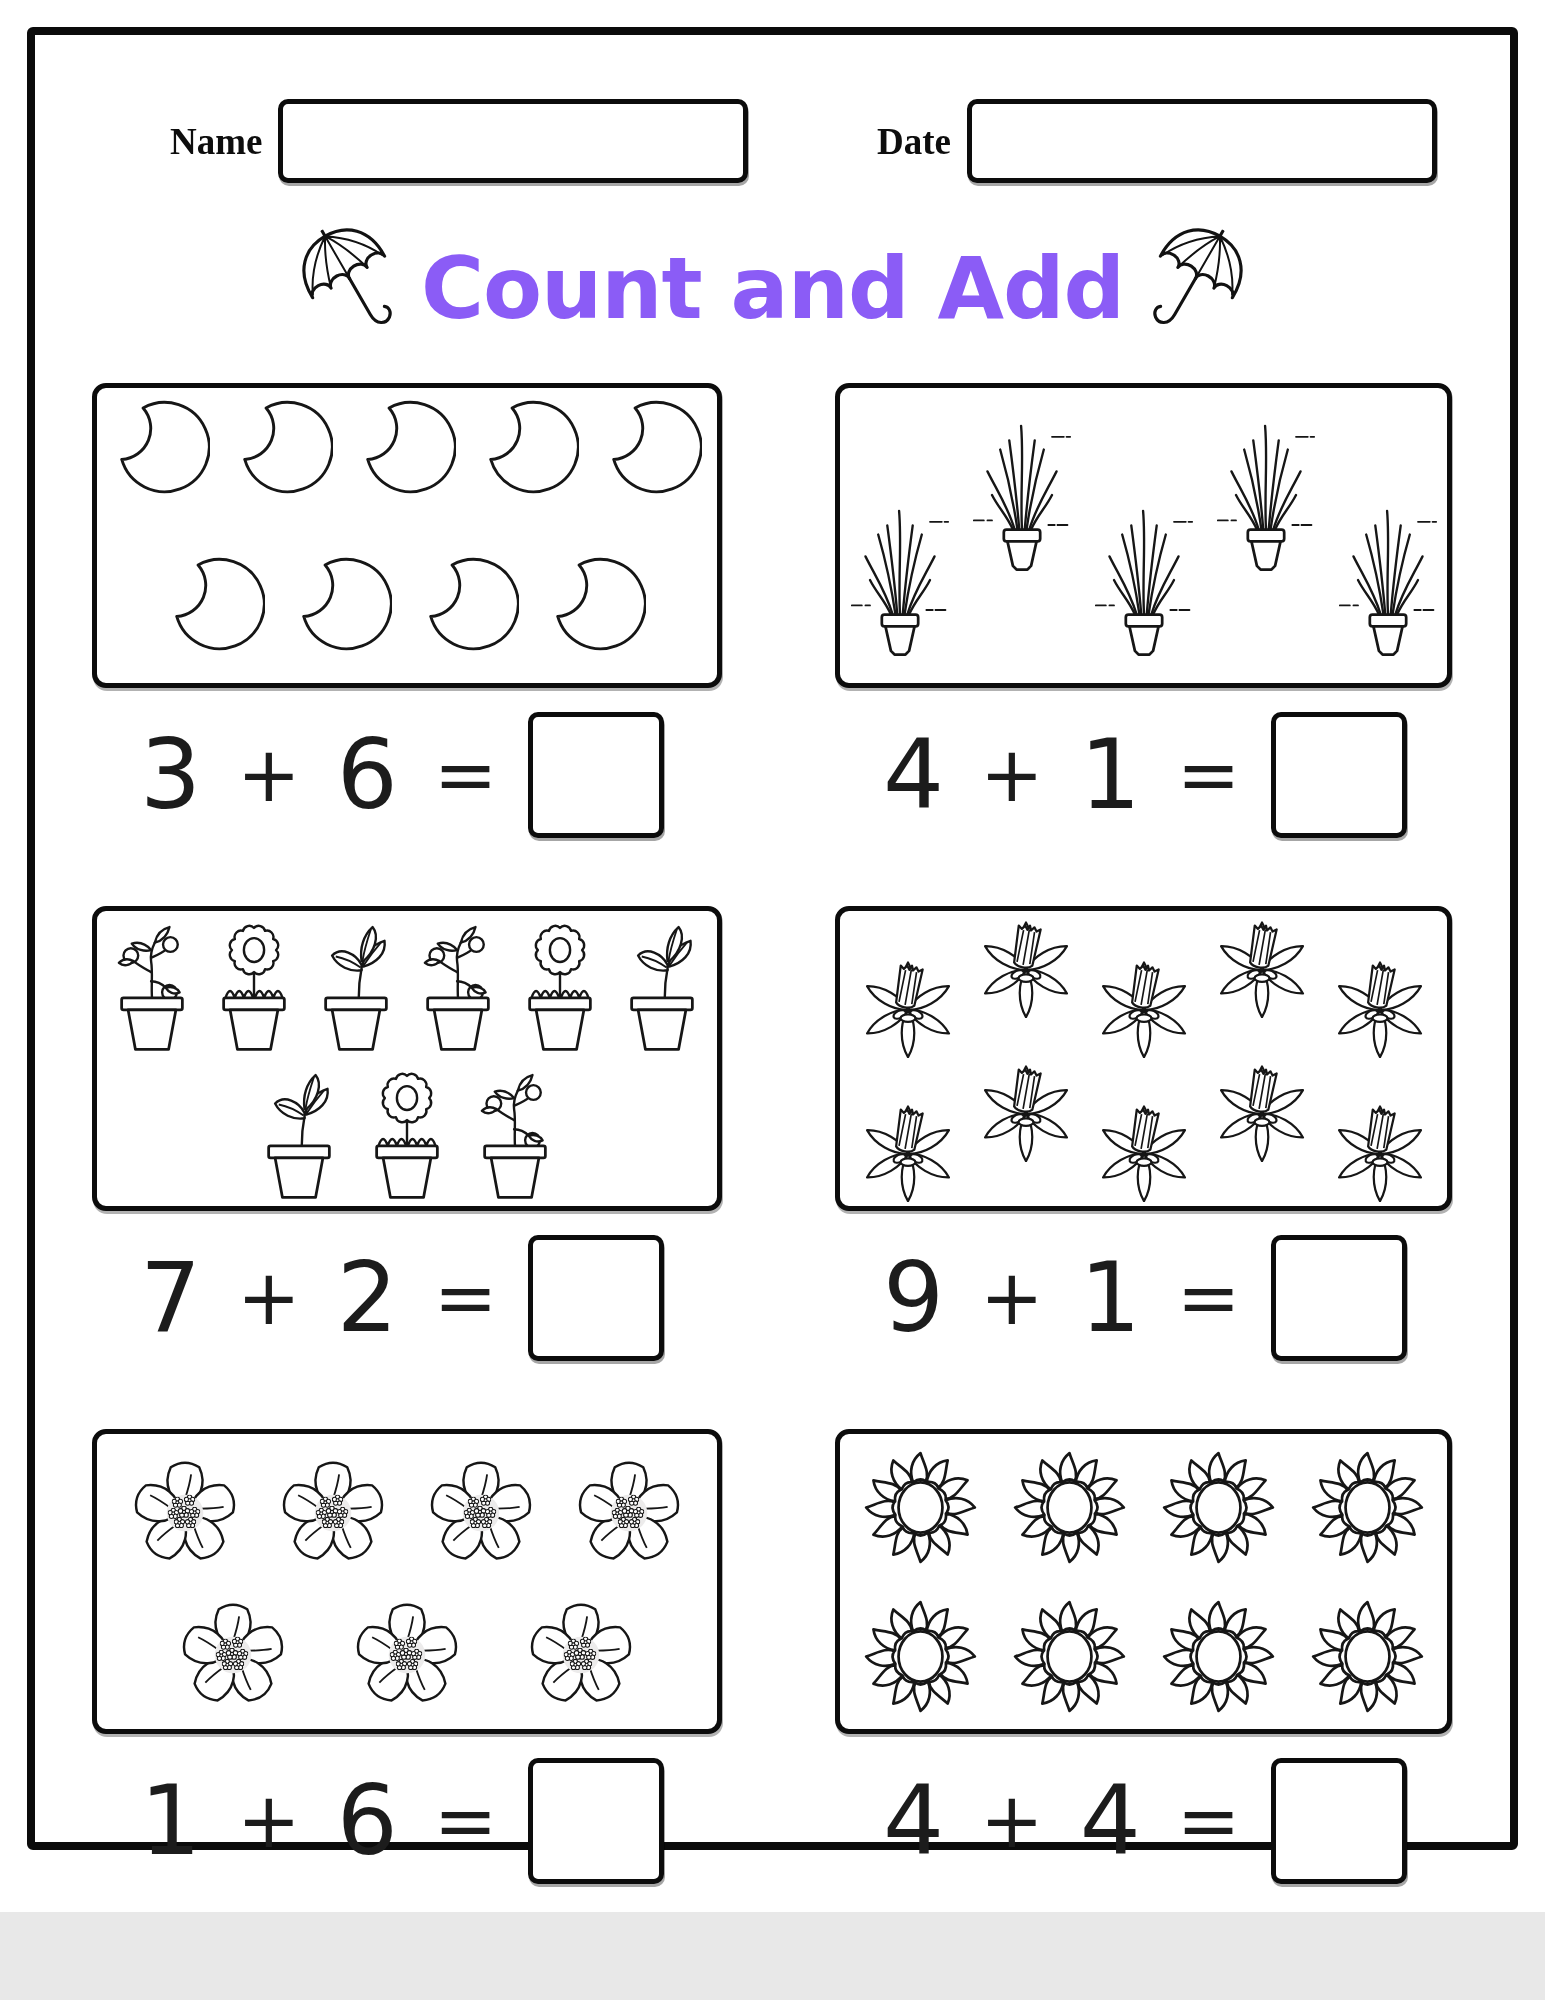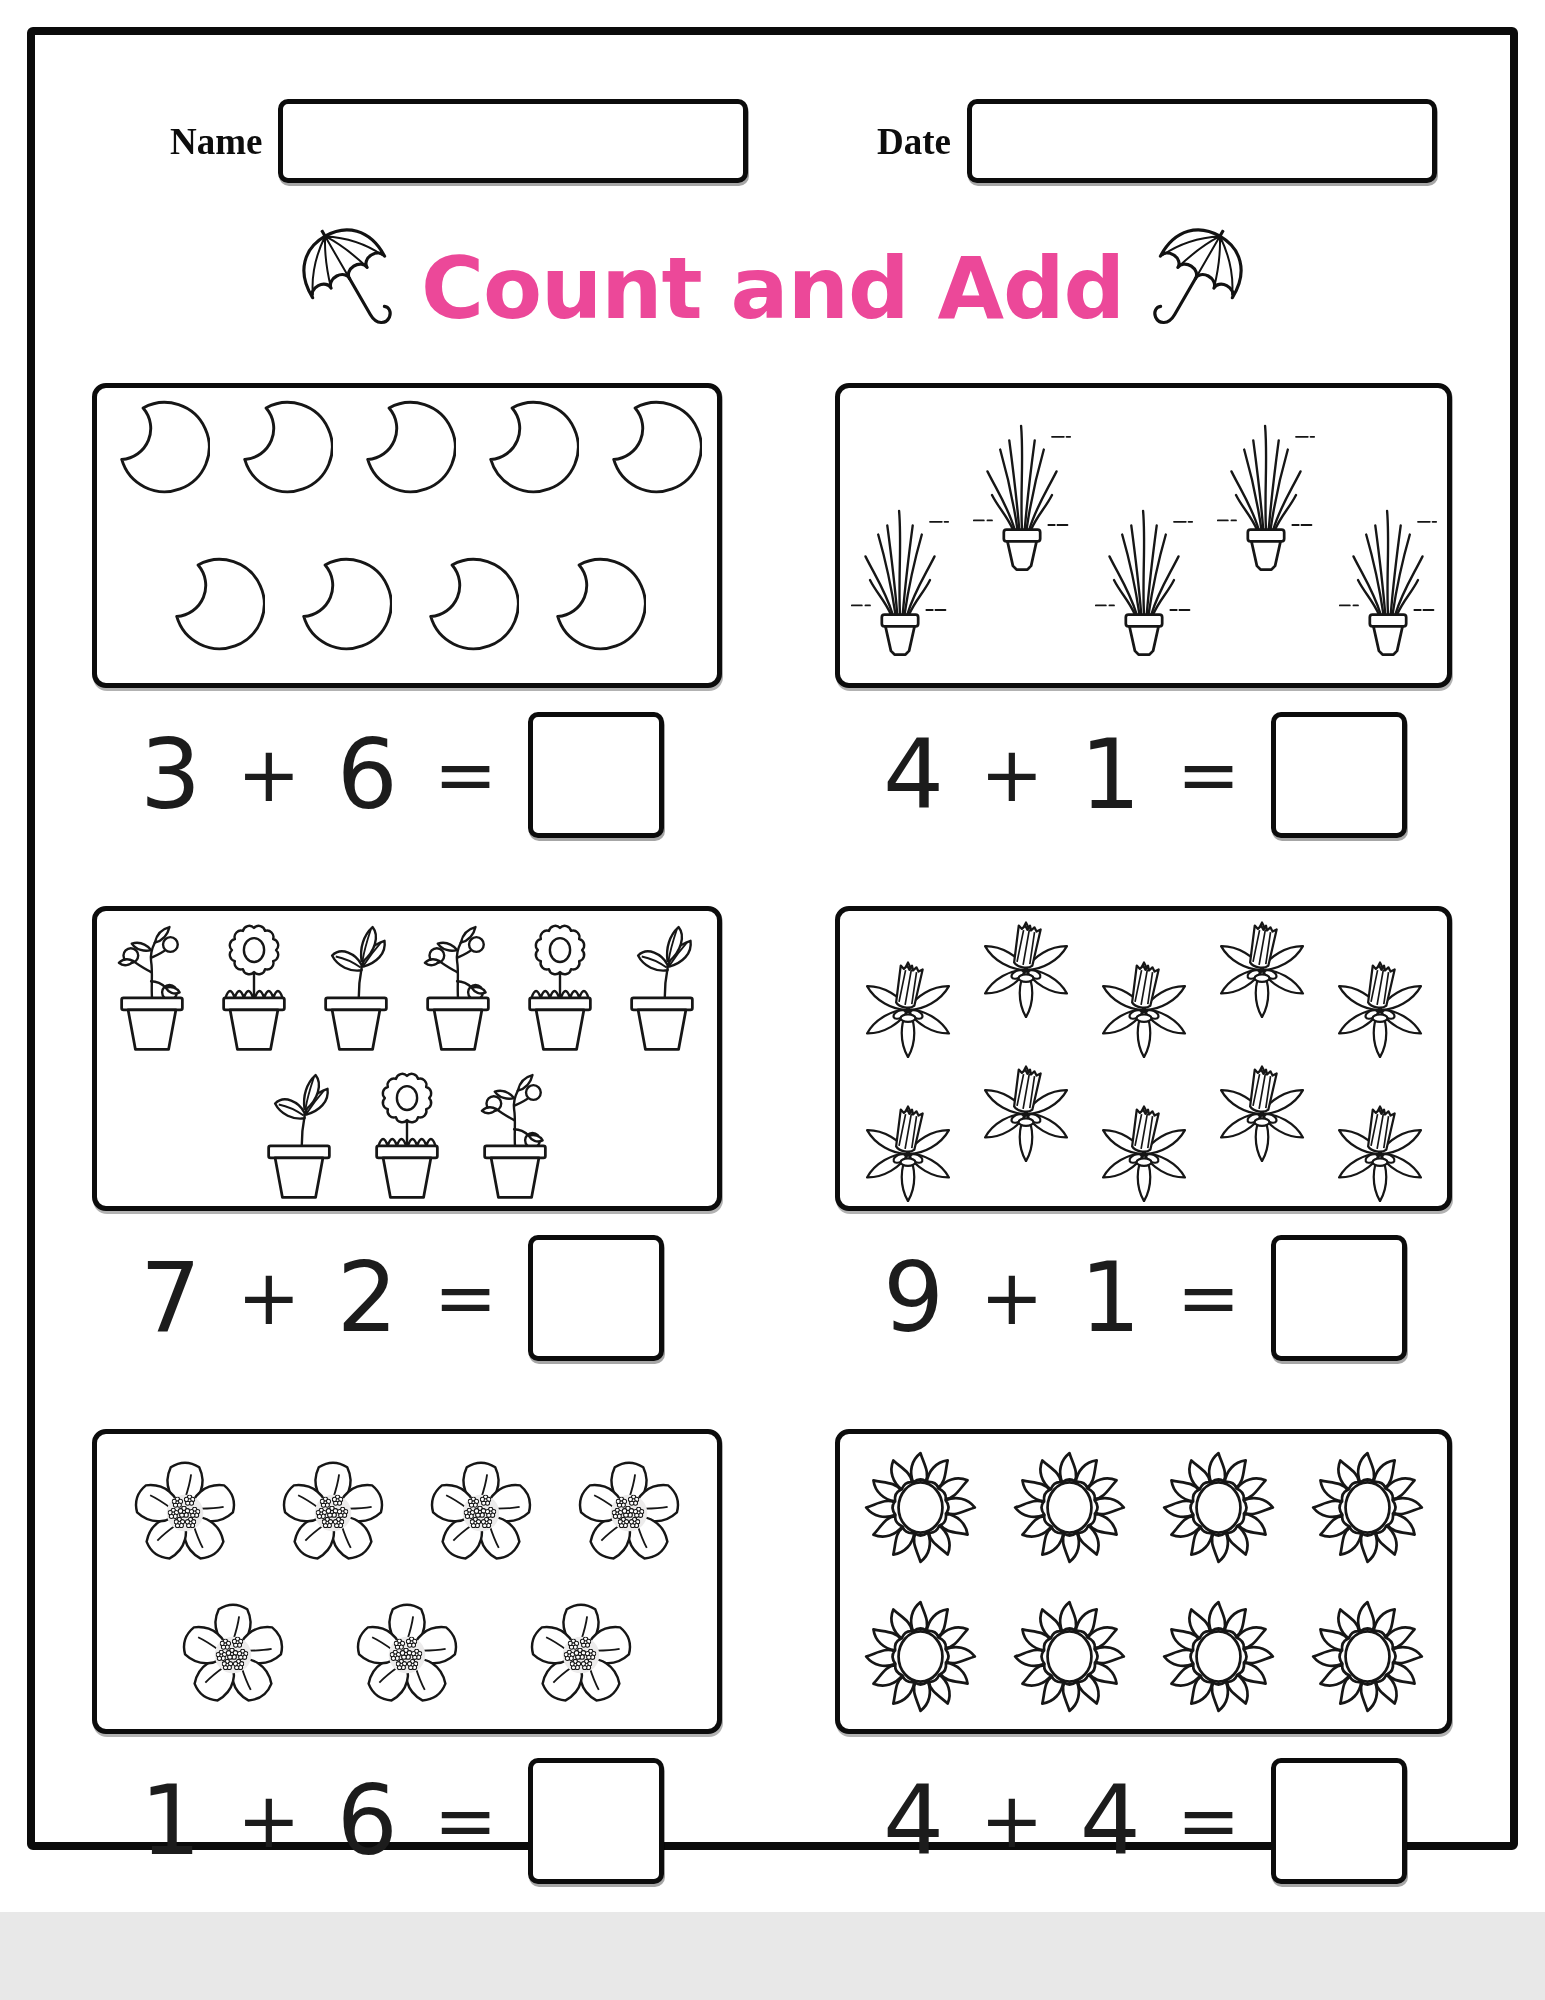--- a/index.html
+++ b/index.html
@@ -21,21 +21,21 @@
   .field-box {
     width:470px; height:84px; border:5px solid #0c0c0c; border-radius:10px;
     background:#fff; font-size:38px; padding:0 16px; outline:none;
     box-shadow:1px 3px 0 rgba(0,0,0,.35); font-family:"DejaVu Sans", sans-serif;
   }
   
   .title-row {
     position:absolute; left:0; right:0; top:188px; height:130px;
     display:flex; align-items:center; justify-content:center; gap:10px;
   }
-  .page-title { font-size:86px; letter-spacing:-1px; color:#ec4899; white-space:nowrap; }
+  .page-title { font-size:86px; letter-spacing:-1px; color:#8b5cf6; white-space:nowrap; }
   .umbrella { width:112px; height:122px; display:block; }
   .umbrella.left  { transform:rotate(-30deg) translateY(-6px); }
   .umbrella.right { transform:scaleX(-1) rotate(-30deg) translateY(-6px); }
   
   .problems {
     position:absolute; left:57px; top:348px;
     display:grid; grid-template-columns:630px 617px; column-gap:113px;
   }
   .problem { display:flex; flex-direction:column; }
   .items-box {

